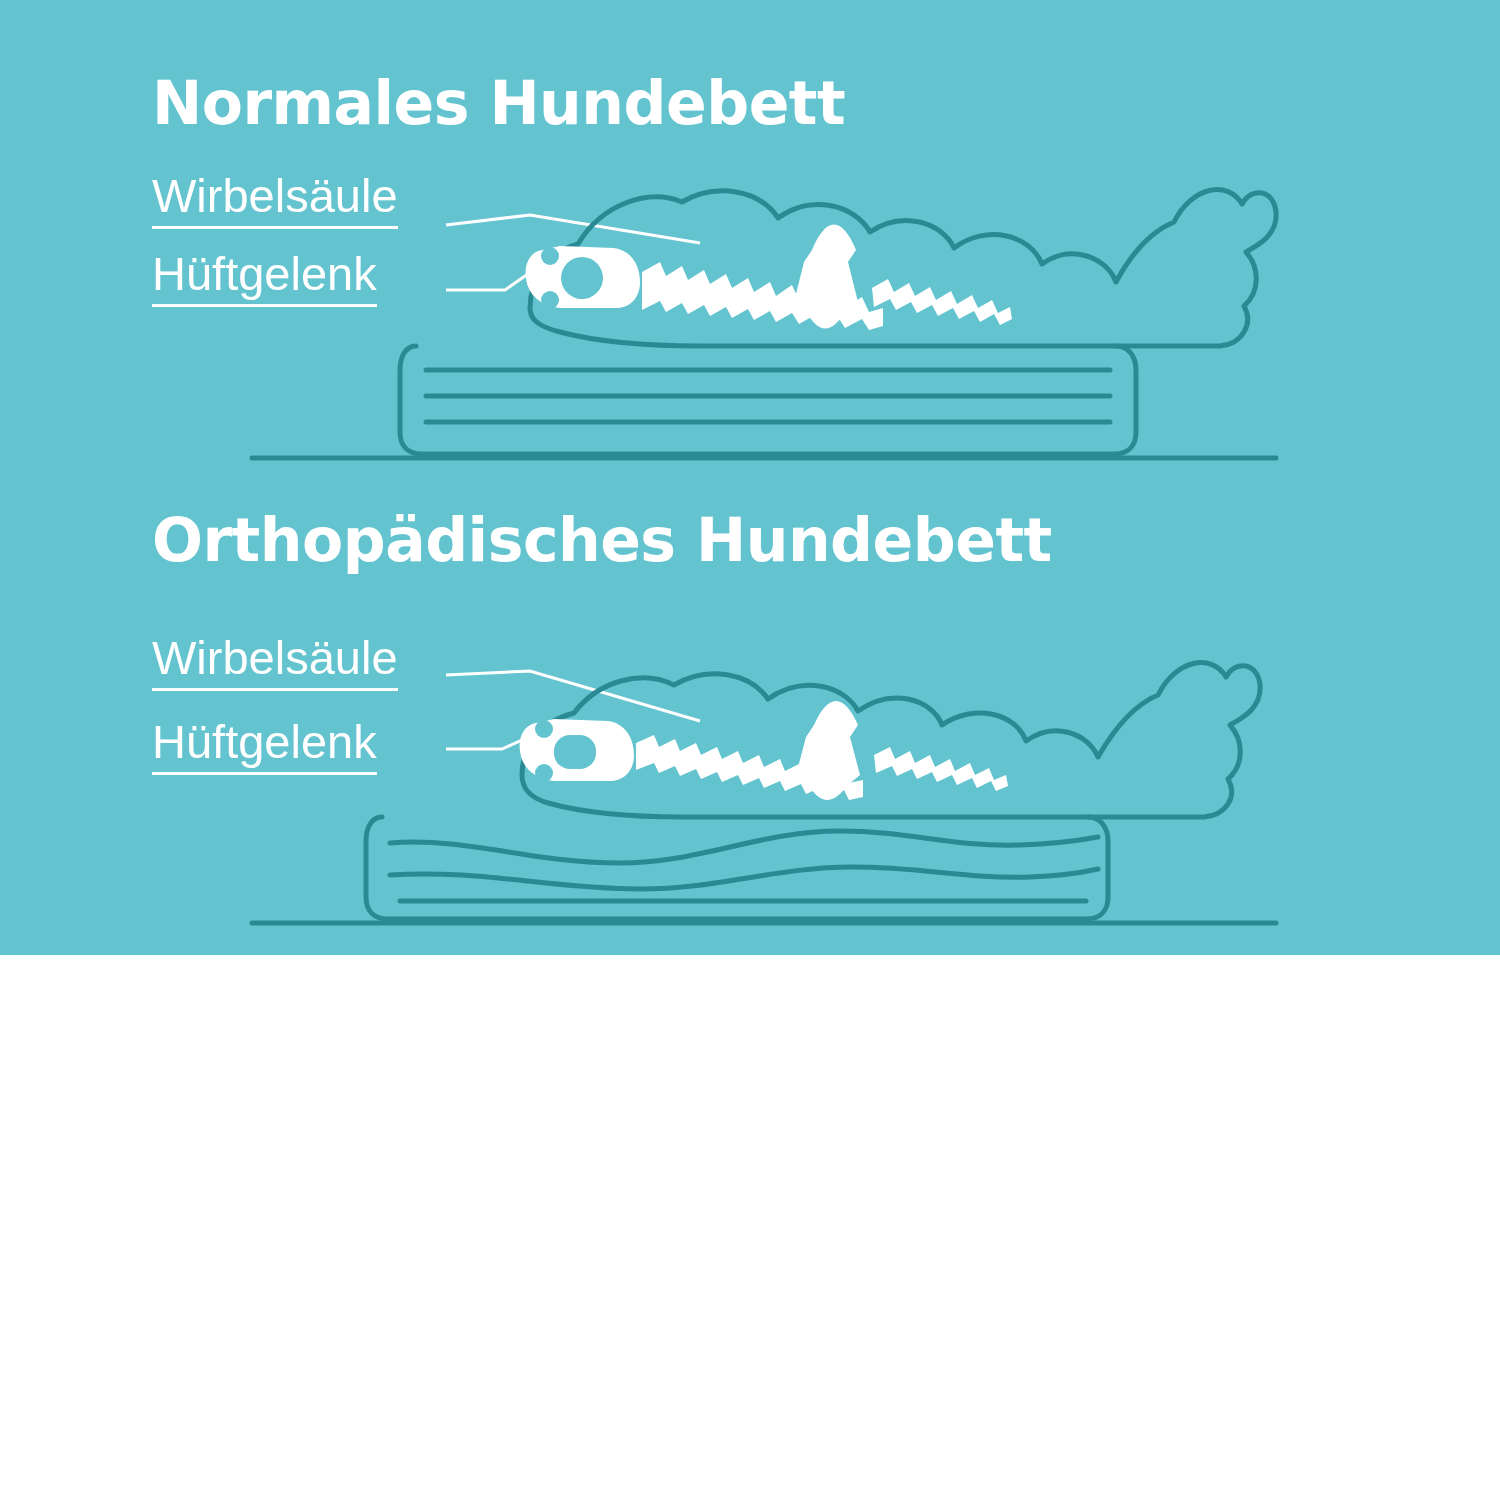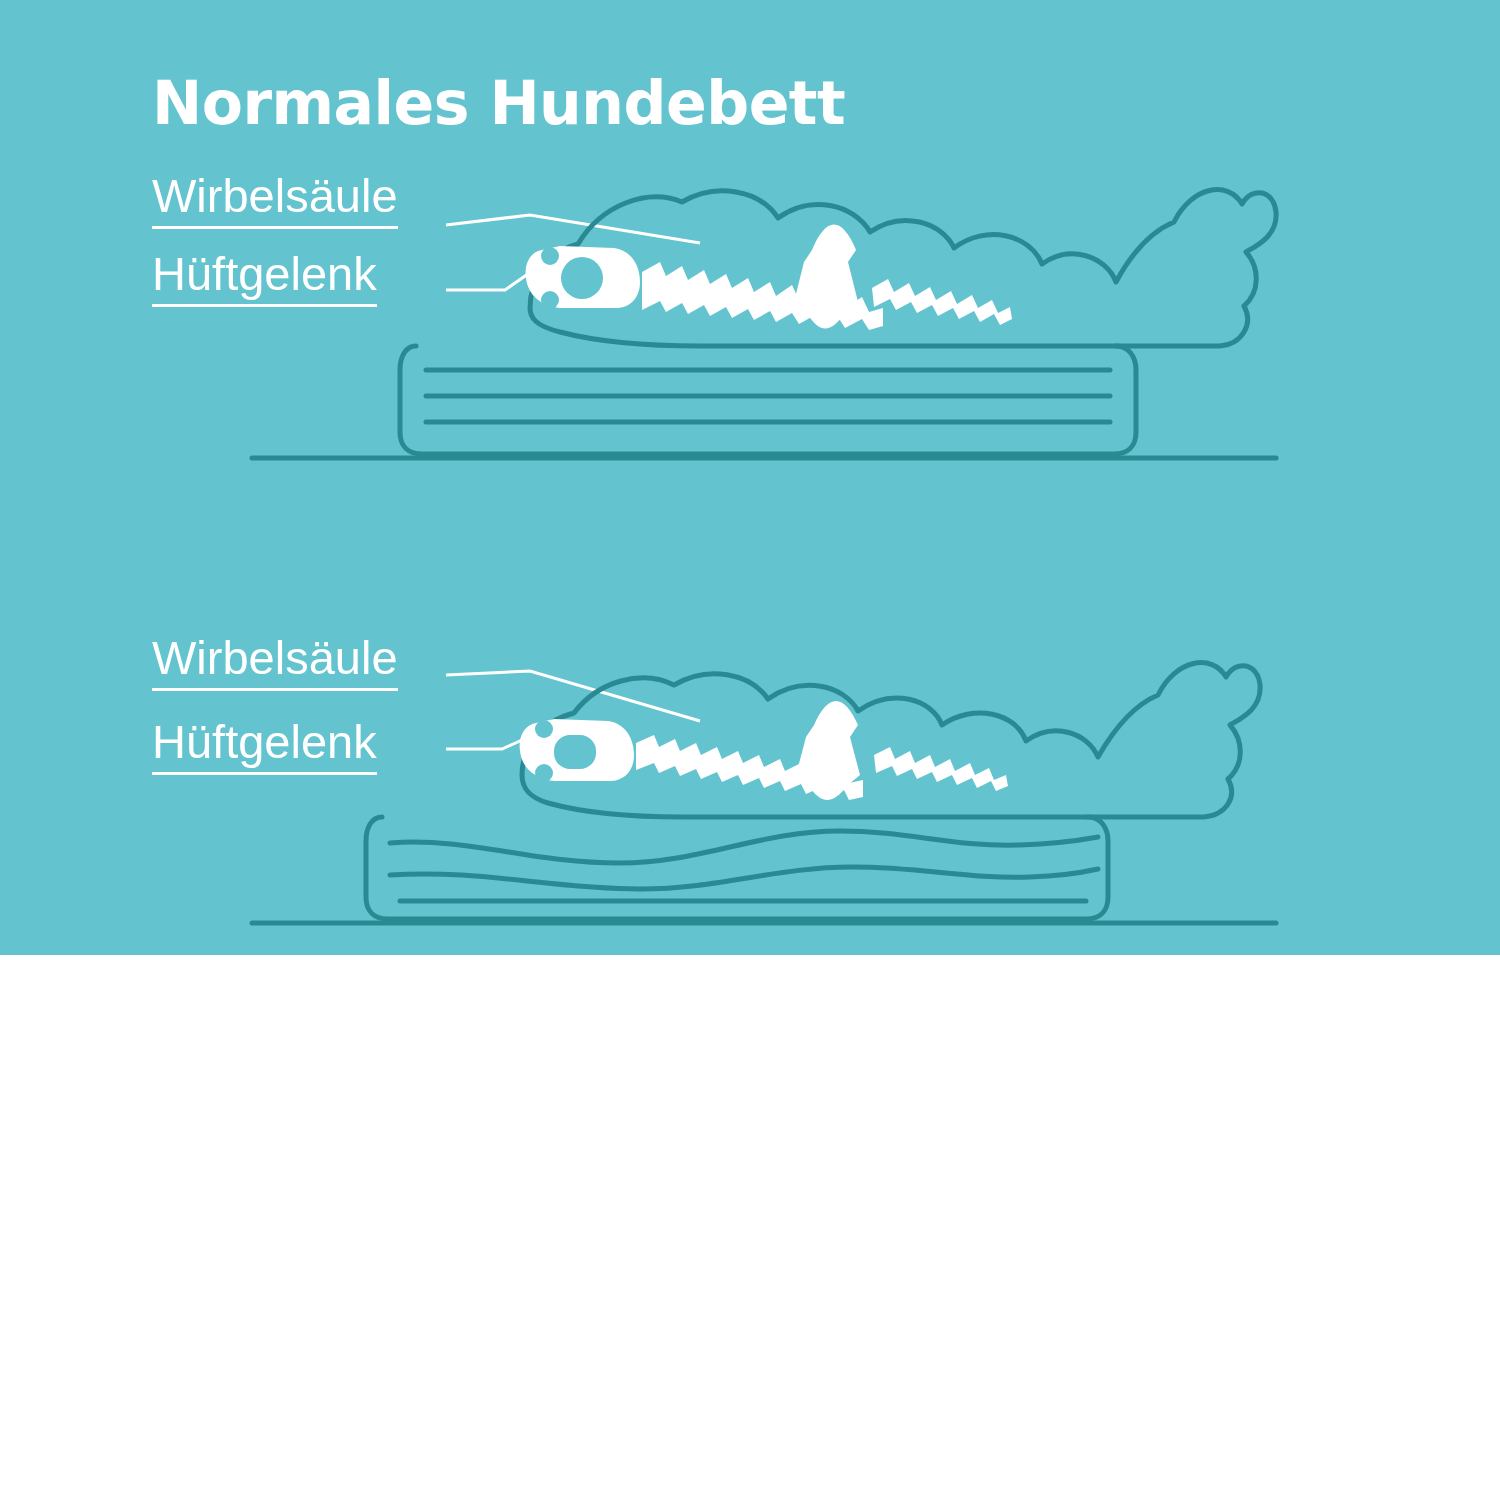--- a/index.html
+++ b/index.html
@@ -155,20 +155,21 @@
                    C 906 196, 898 186, 886 186"></path>
           <path d="M196 210 L 880 210"></path>
           <path d="M196 236 L 880 236"></path>
           <path d="M196 262 L 880 262"></path>
         </g>
 
         <path d="M22 298 L 1046 298" stroke="#2a8a94" stroke-width="5" stroke-linecap="round"></path>
       </svg>
     </div>
 
+    <div class="section-title" id="title-ortho">Orthopädisches Hundebett</div>
 
     <div class="callout-label" id="label-spine-2">Wirbelsäule</div>
 
     <div class="callout-label" id="label-hip-2">Hüftgelenk</div>
 
     <div class="illus" id="illus-ortho">
       <svg width="1060" height="320" viewBox="0 0 1060 320" fill="none" xmlns="http://www.w3.org/2000/svg">
 
         <g stroke="#ffffff" stroke-width="3" fill="none">
           <path d="M216 50 L300 46 L470 96"></path>

